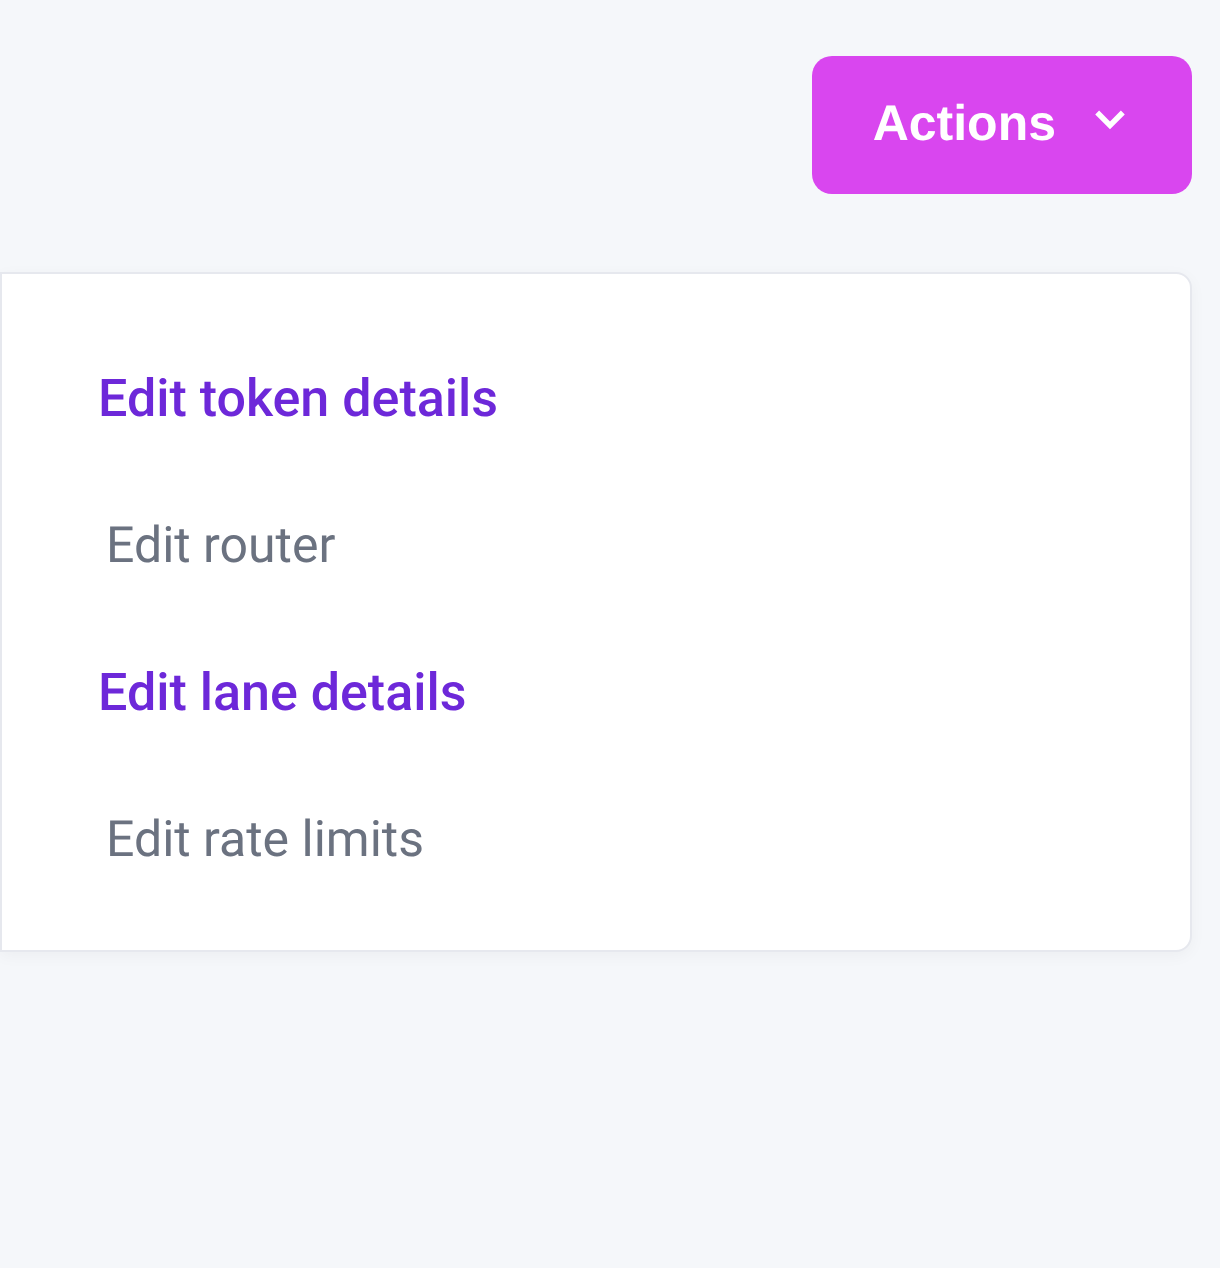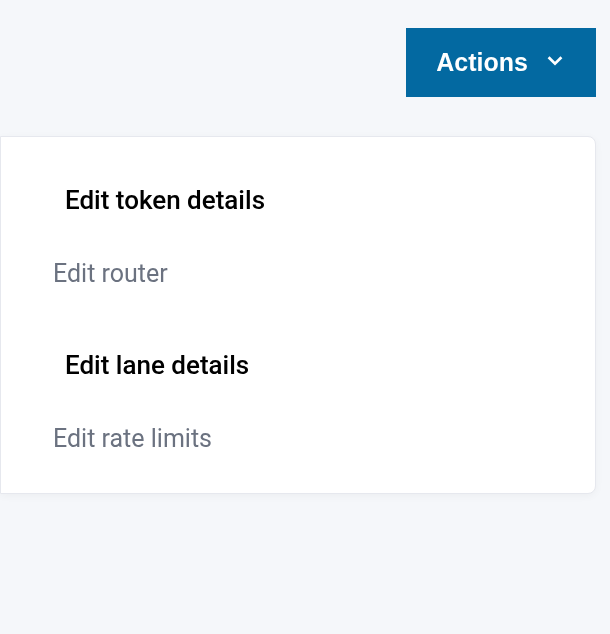--- a/index.html
+++ b/index.html
@@ -12,24 +12,24 @@
       background: #f5f7fa;
       width: 610px;
       height: 634px;
       position: relative;
       overflow: hidden;
     }
     .actions-button {
       position: absolute;
       top: 28px;
       right: 14px;
-      background: #0369a1;
+      background: #d946ef;
       color: #ffffff;
       border: none;
-      border-radius: 0;
+      border-radius: 10px;
       padding: 20px 30px;
       font-size: 25px;
       font-weight: 600;
       display: flex;
       align-items: center;
       gap: 16px;
       cursor: pointer;
     }
     .actions-button svg {
       width: 22px;
@@ -45,26 +45,26 @@
       right: 14px;
       background: #ffffff;
       border: 1px solid #e6e8ee;
       border-radius: 0 8px 8px 0;
       padding: 48px 0 40px 0;
       box-shadow: 0 2px 8px rgba(0,0,0,0.04);
     }
     .section-header {
       font-size: 26px;
       font-weight: 500;
-      color: #000000;
-      padding: 0 64px;
+      color: #6d28d9;
+      padding: 0 48px;
       margin-bottom: 44px;
     }
     .section-header.second {
-      margin-top: 62px;
+      margin-top: 44px;
     }
     .menu-item {
       font-size: 25px;
       font-weight: 400;
       color: #6b7280;
       padding: 0 52px;
       margin-bottom: 44px;
       cursor: pointer;
     }
     .menu-item:last-child {

